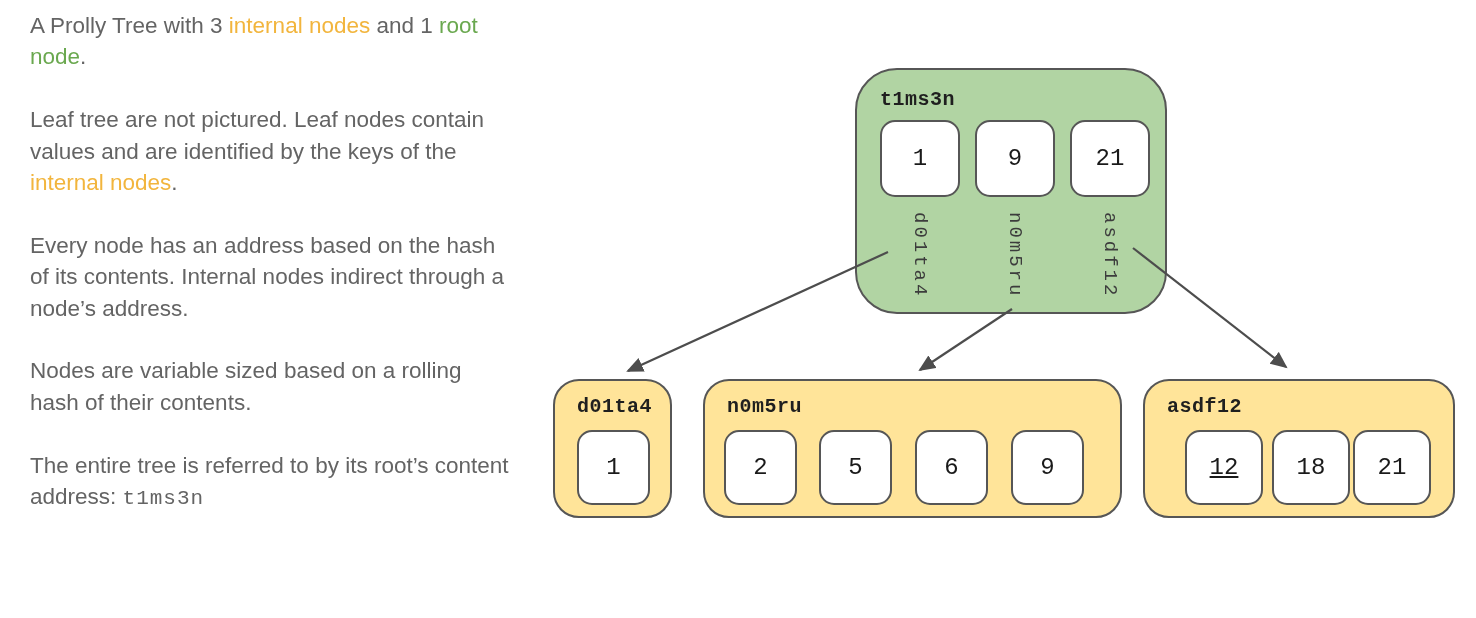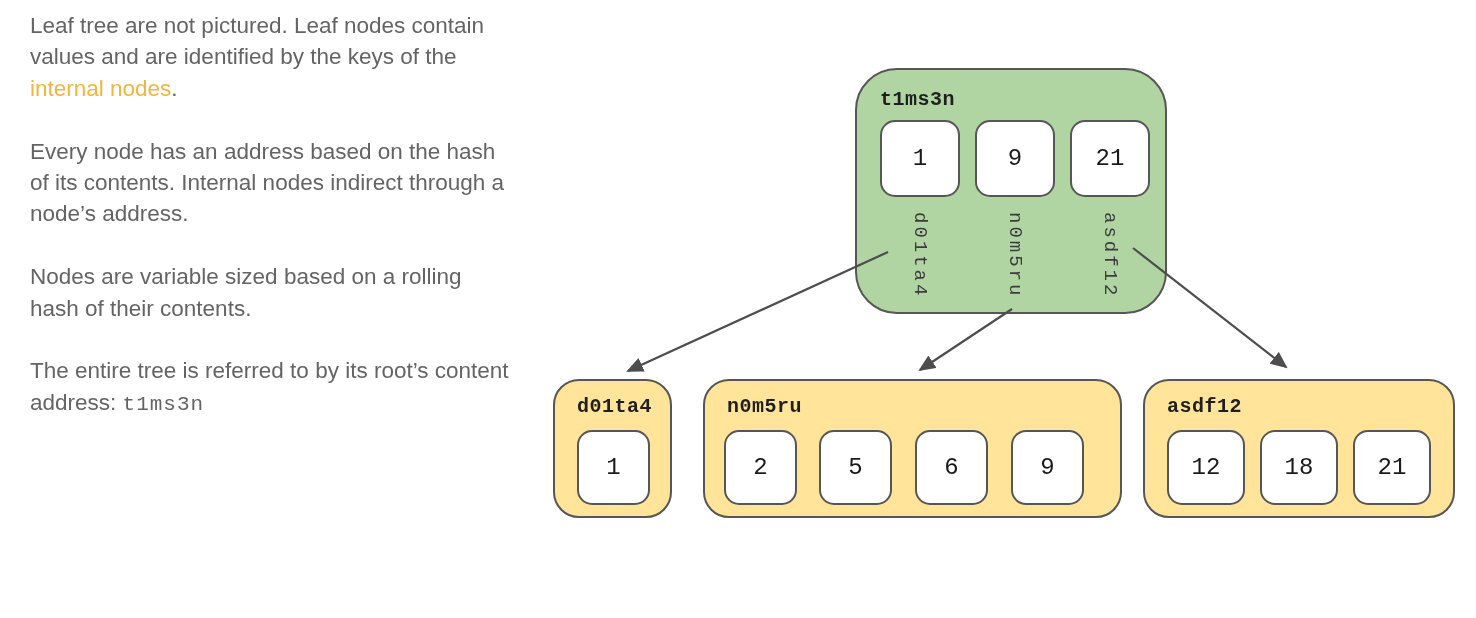--- a/index.html
+++ b/index.html
@@ -99,36 +99,37 @@
     letter-spacing: 3px;
   }
 
   .leaf-cell { top: 49px; width: 73px; height: 75px; }
   .node-d01ta4 .leaf-cell.c0 { left: 22px; }
   .node-n0m5ru .leaf-cell.c0 { left: 19px; }
   .node-n0m5ru .leaf-cell.c1 { left: 114px; }
   .node-n0m5ru .leaf-cell.c2 { left: 210px; }
   .node-n0m5ru .leaf-cell.c3 { left: 306px; }
   .node-asdf12 .leaf-cell { width: 78px; }
-  .node-asdf12 .leaf-cell.c0 { left: 22px; }
-  .node-asdf12 .leaf-cell.c1 { left: 115px; }
+  .node-asdf12 .leaf-cell.c0 { left: 40px; text-decoration: underline; }
+  .node-asdf12 .leaf-cell.c1 { left: 127px; }
   .node-asdf12 .leaf-cell.c2 { left: 208px; }
 
   .arrows {
     position: absolute;
     left: 0; top: 0;
     pointer-events: none;
   }
 </style>
 </head>
 <body>
 
 <div class="canvas">
 
   <div class="notes">
+    <p><span>A Prolly Tree with 3 </span><span class="hl-internal">internal nodes</span><span> and 1 </span><span class="hl-root">root node</span><span>.</span></p>
     <p><span>Leaf tree are not pictured. Leaf nodes contain values and are identified by the keys of the </span><span class="hl-internal">internal nodes</span><span>.</span></p>
     <p>Every node has an address based on the hash of its contents. Internal nodes indirect through a node’s address.</p>
     <p>Nodes are variable sized based on a rolling hash of their contents.</p>
     <p><span>The entire tree is referred to by its root’s content address: </span><span class="mono">t1ms3n</span></p>
   </div>
 
   <div class="node node-root">
     <div class="node-label">t1ms3n</div>
     <div class="cell root-cell c0">1</div>
     <div class="cell root-cell c1">9</div>

